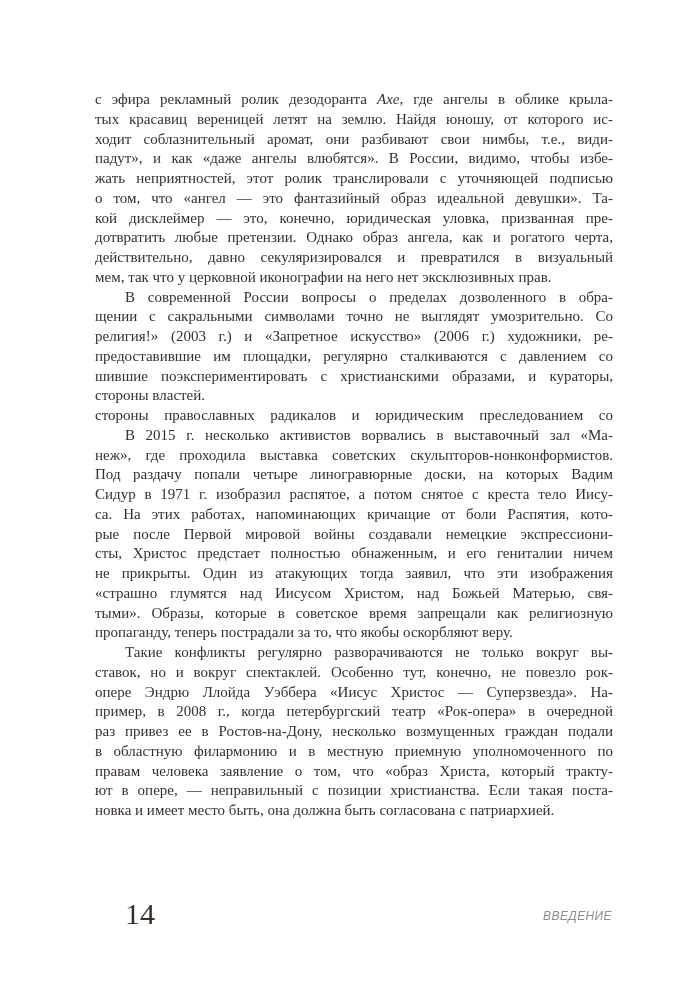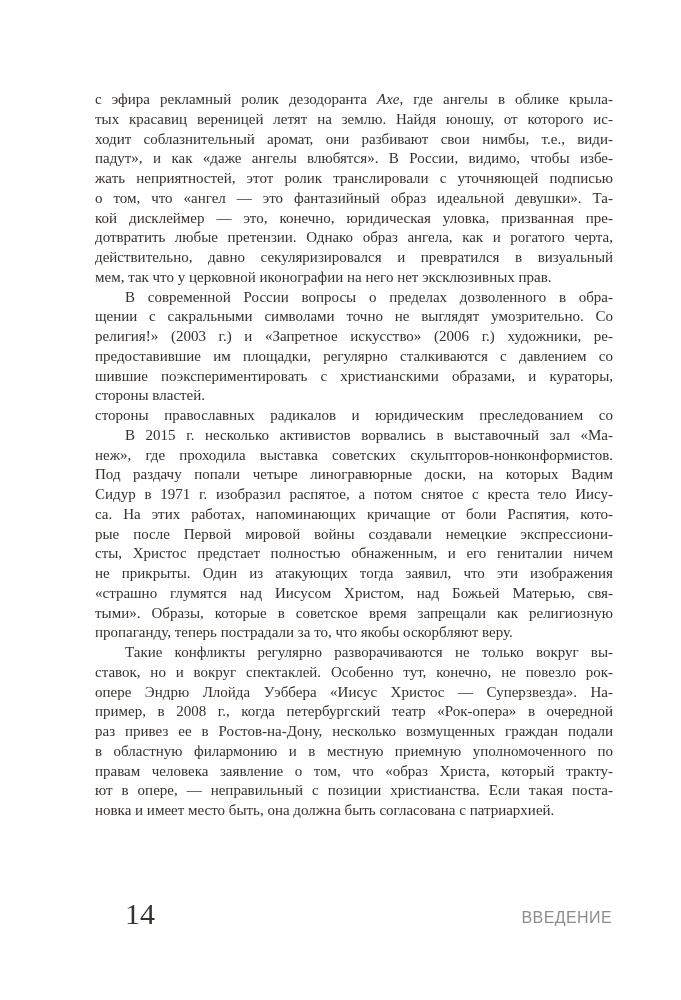--- a/index.html
+++ b/index.html
@@ -38,23 +38,24 @@
   }
   .page-number {
     position: absolute; left: 107px; top: 2px;
     font-family: "Liberation Serif", serif;
     font-size: 30px; line-height: 1;
     color: var(--text-color, #35302c);
   }
   .running-title {
     position: absolute; right: 69px; top: 13px;
     font-family: "Liberation Sans", sans-serif;
-    font-size: 16px; line-height: 1;
+    font-size: 12px; line-height: 1;
     letter-spacing: 0.4px;
     color: var(--footer-color, #8d8d8d);
+    font-style: italic;
   }
 </style>
 </head>
 <body style="--bg: #ffffff; --text-color: #35302c; --footer-color: #8d8d8d;">
 
 <div class="page">
   <main class="text-block" id="text-block">
       <div class="paragraph">
         <div class="line"><span>с эфира рекламный ролик дезодоранта </span><span class="it">Axe</span><span>, где ангелы в облике крыла-</span></div>
         <div class="line"><span>тых красавиц вереницей летят на землю. Найдя юношу, от которого ис-</span></div>

